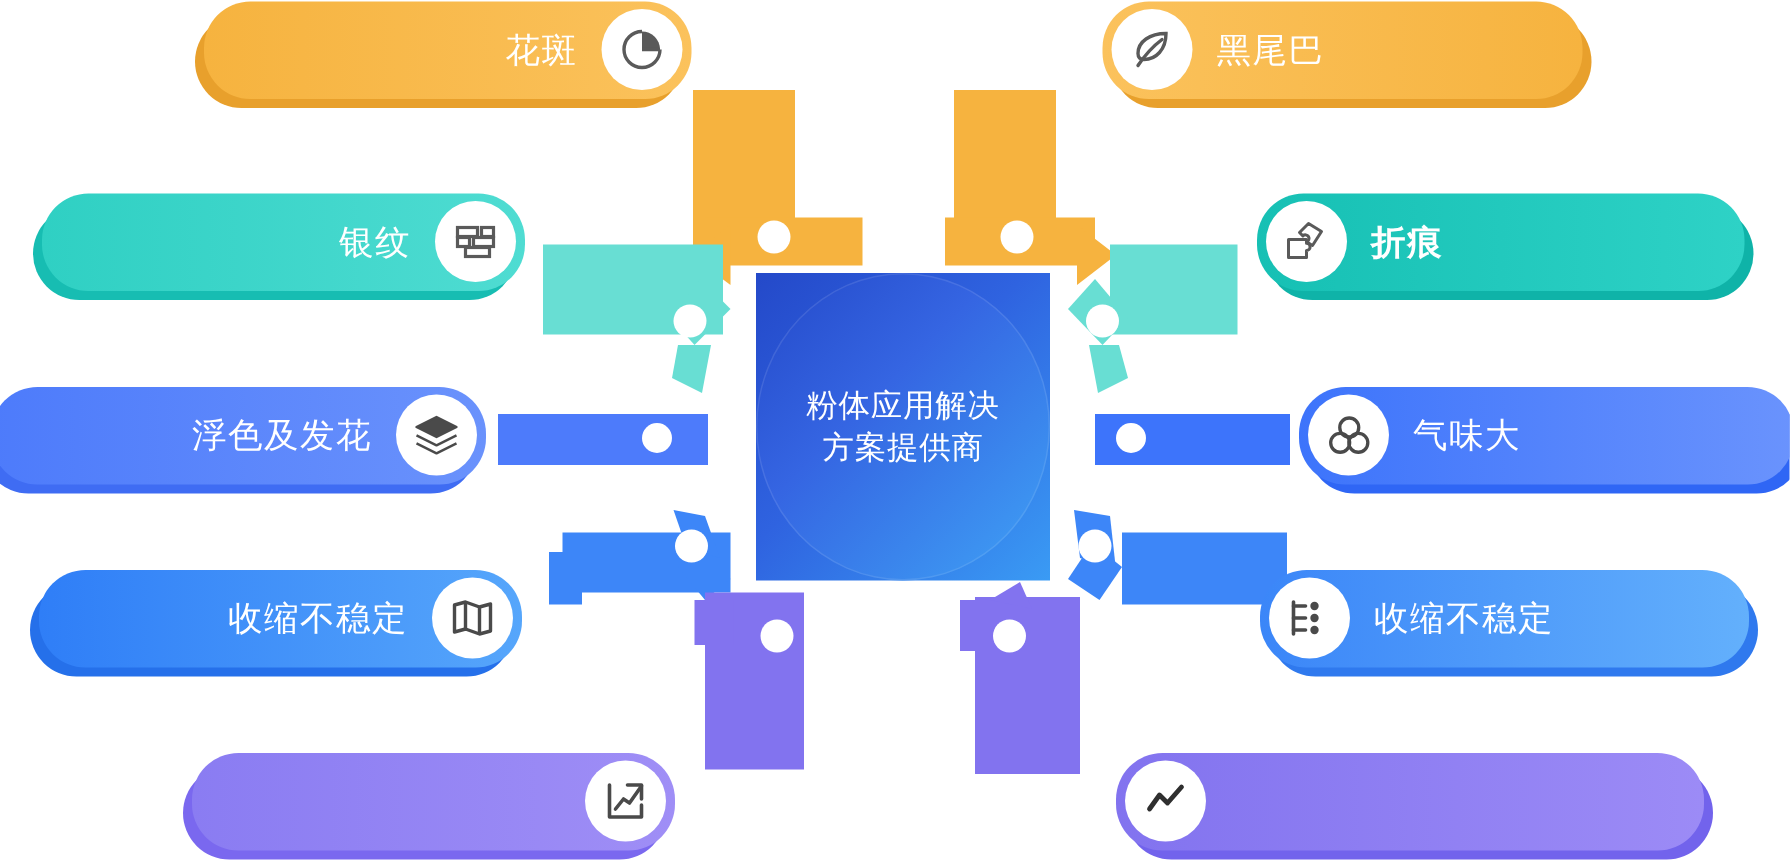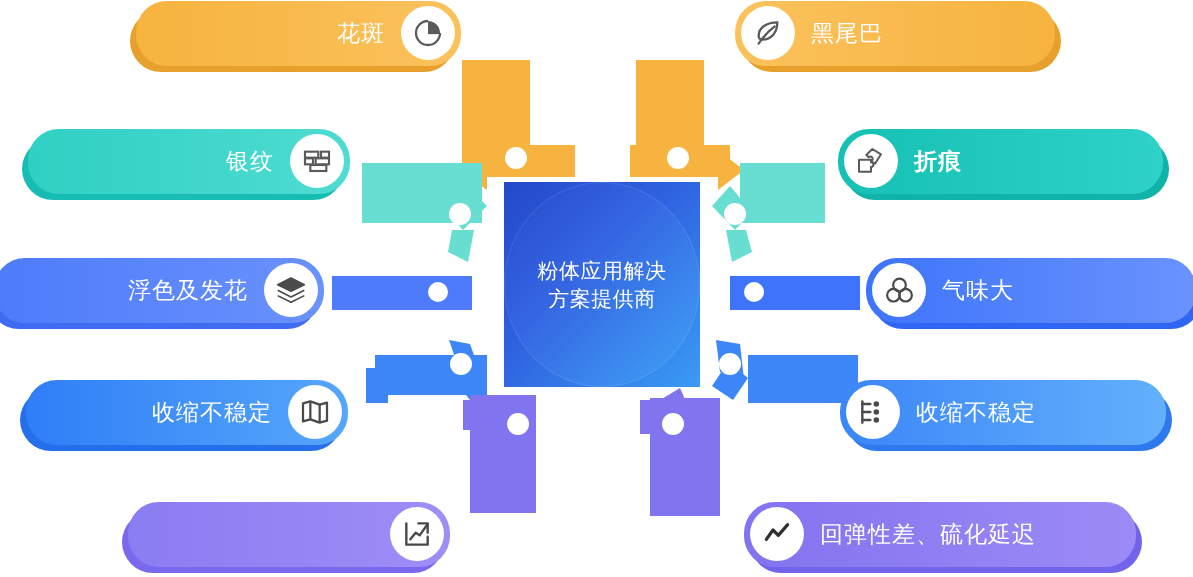--- a/index.html
+++ b/index.html
@@ -295,17 +295,16 @@
   </div>
 
   <div class="pill lt c-purple-r" style="left:744px; top:503px; width:392px;">
     <div class="shadow" style="left:6px; top:8px; width:392px; height:62px;"></div>
     <div class="pill-inner">
       <span class="badge">
         <svg width="32" height="32" viewBox="0 0 24 24" fill="none" stroke="#2f2f2f" stroke-width="2.4" stroke-linecap="round" stroke-linejoin="round">
           <path d="M4 16 L9 9 L13 13 L20 5"></path>
         </svg>
       </span>
-      <span class="pill-label">回弹性差、硫化延迟</span>
     </div>
   </div>
 
 </div>
 
 </body></html>

